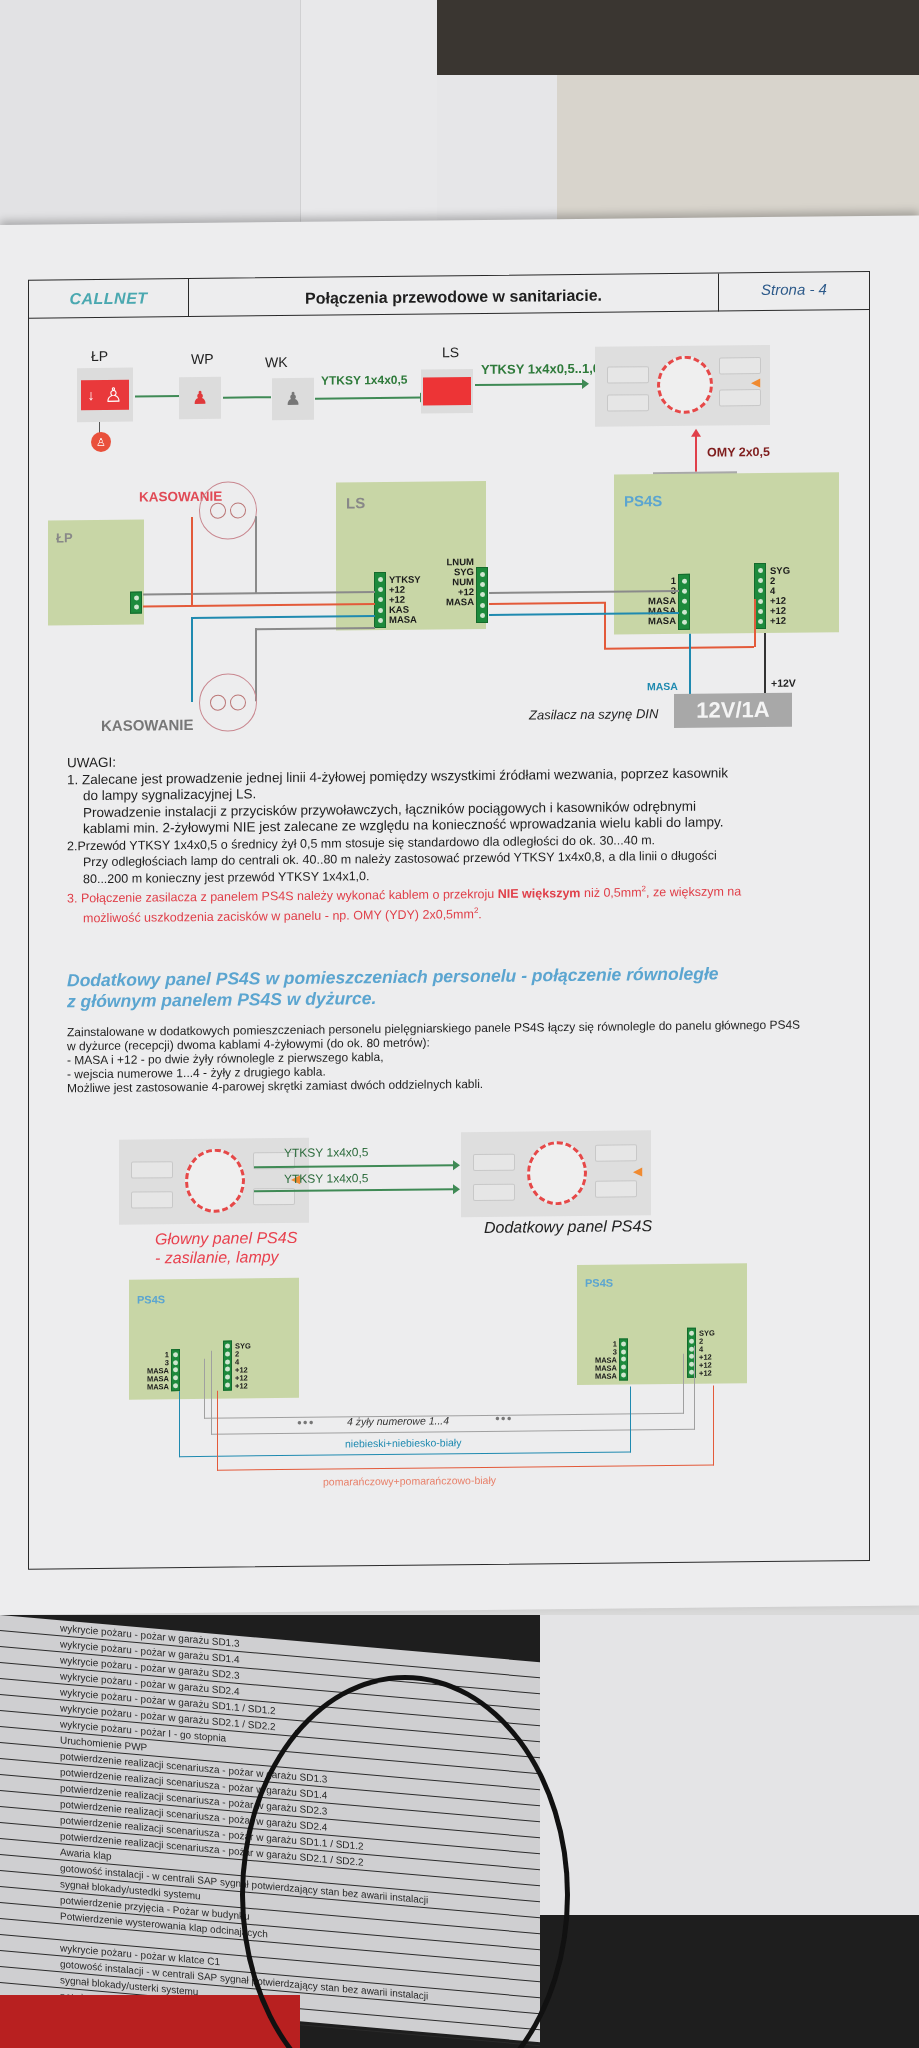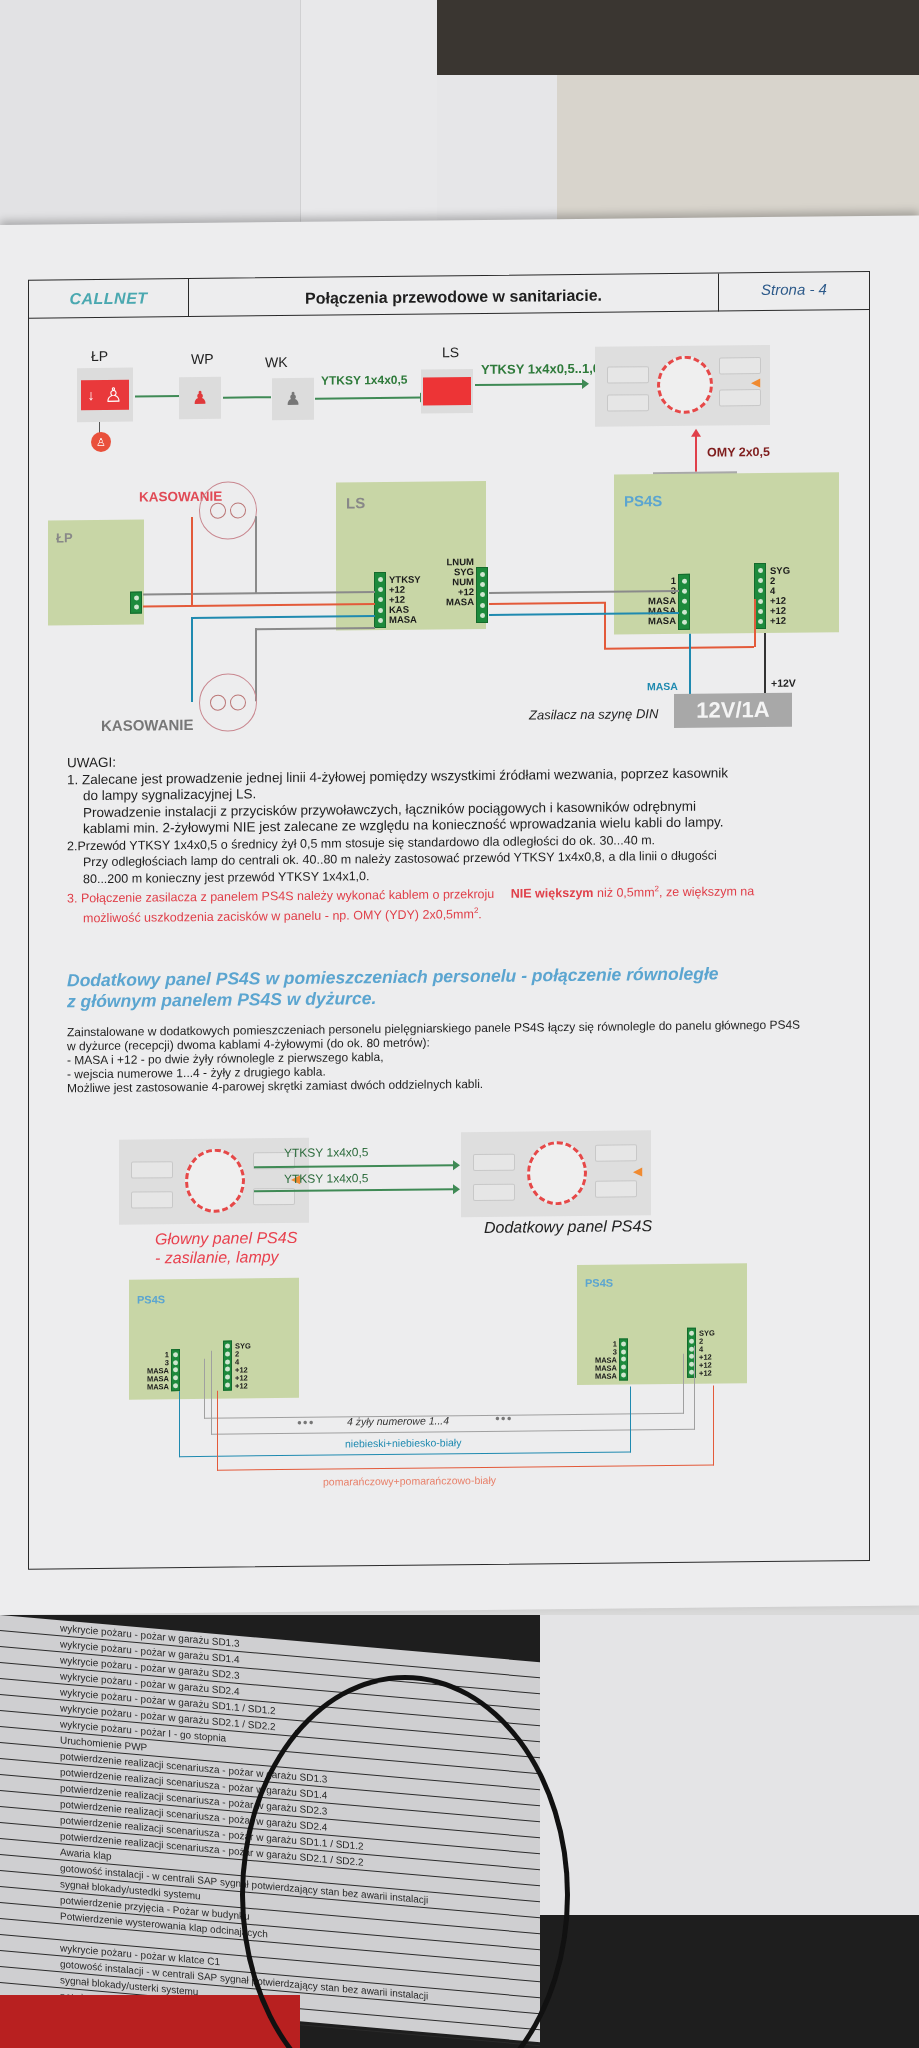--- a/index.html
+++ b/index.html
@@ -66,21 +66,21 @@
   .w-orange { background: #e35a3a; }
   .w-blue { background: #1f8ab0; }
   .w-black { background: #333; }
 
   .switch { position: absolute; width: 58px; height: 58px; border: 1.2px solid #c98890; border-radius: 50%; }
   .switch .c { position: absolute; width: 16px; height: 16px; border: 1.2px solid #b77; border-radius: 50%; top: 20px; }
 
   .notes { position: absolute; left: 38px; top: 475px; width: 800px; font-size: 13.5px; line-height: 16.5px; color: #1e1e1e; }
   .notes .ind { padding-left: 16px; }
   .notes .red { color: #e0404a; }
-  .notes b.red { font-weight: bold; margin-left: 13px; }
+  .notes b.red { font-weight: bold; }
   .notes sup { font-size: 8px; }
 
   .sec-title { position: absolute; left: 38px; top: 690px; width: 800px; color: #5ba5d0; font-style: italic; font-weight: bold; font-size: 17.5px; line-height: 21px; }
   .sec-body { position: absolute; left: 38px; top: 745px; width: 800px; font-size: 12px; line-height: 14px; color: #1e1e1e; }
 
   .caption-red { position: absolute; color: #e8414e; font-style: italic; font-size: 16px; line-height: 19px; }
   .caption-black { position: absolute; color: #222; font-style: italic; font-size: 16px; }
 
   
   .lower {

